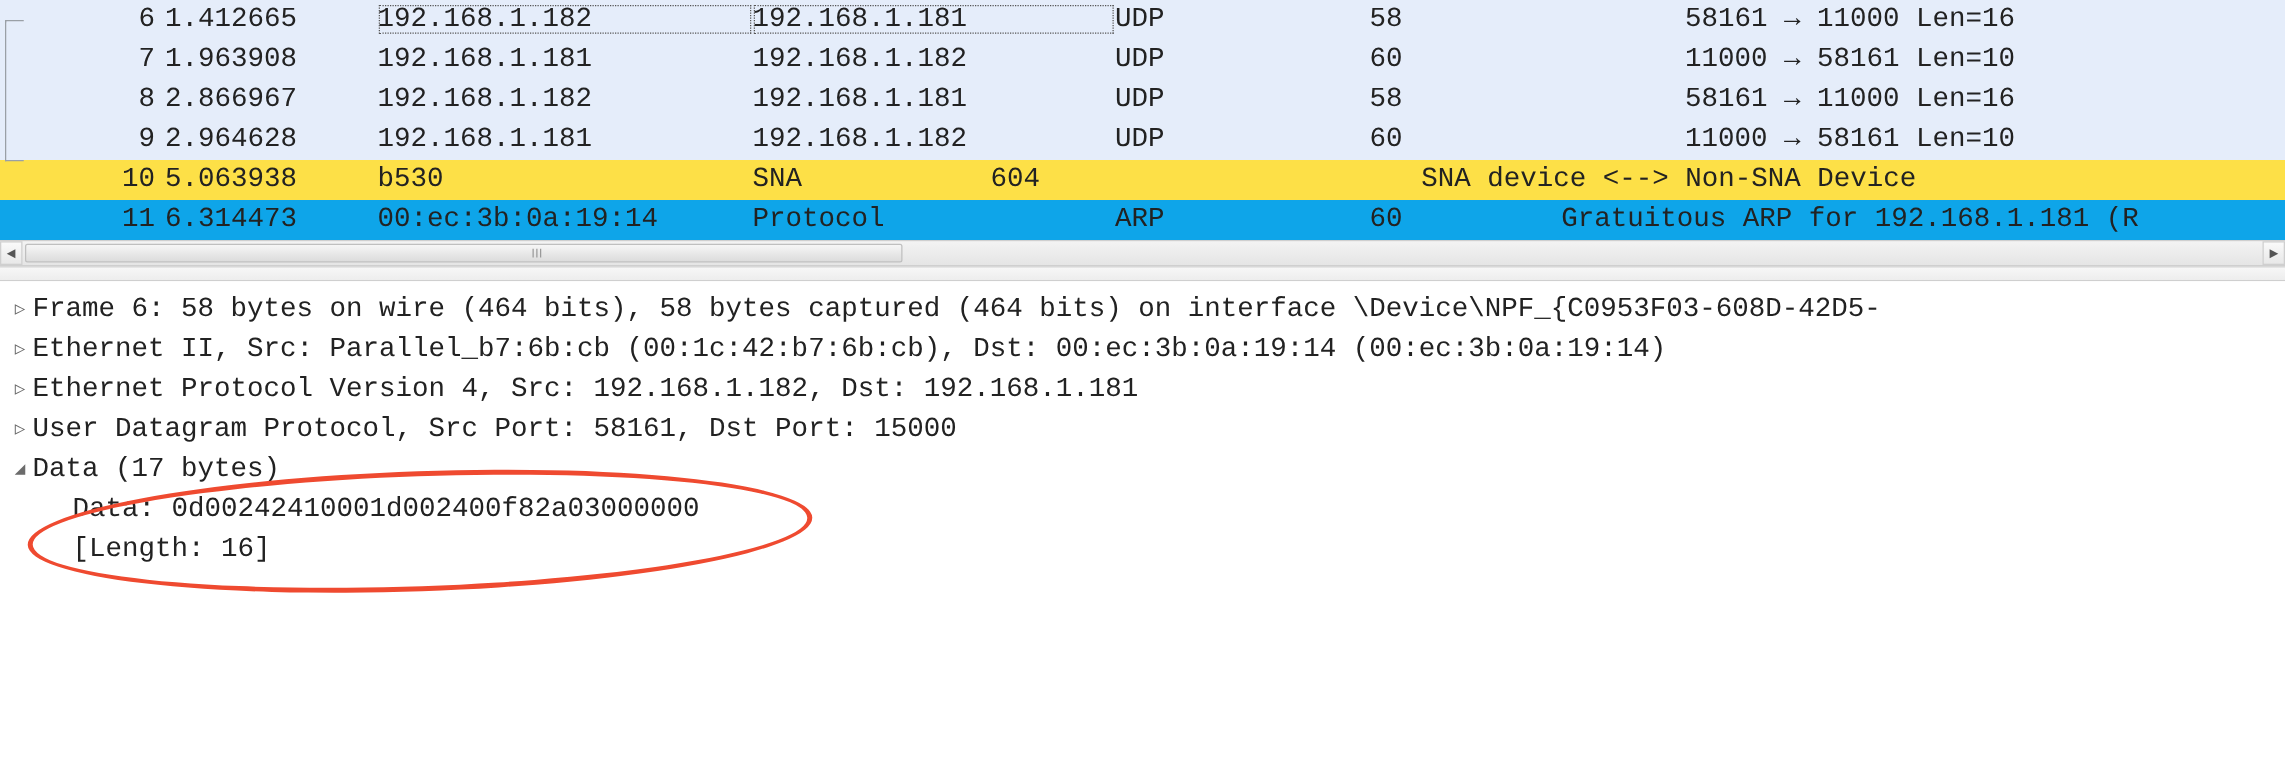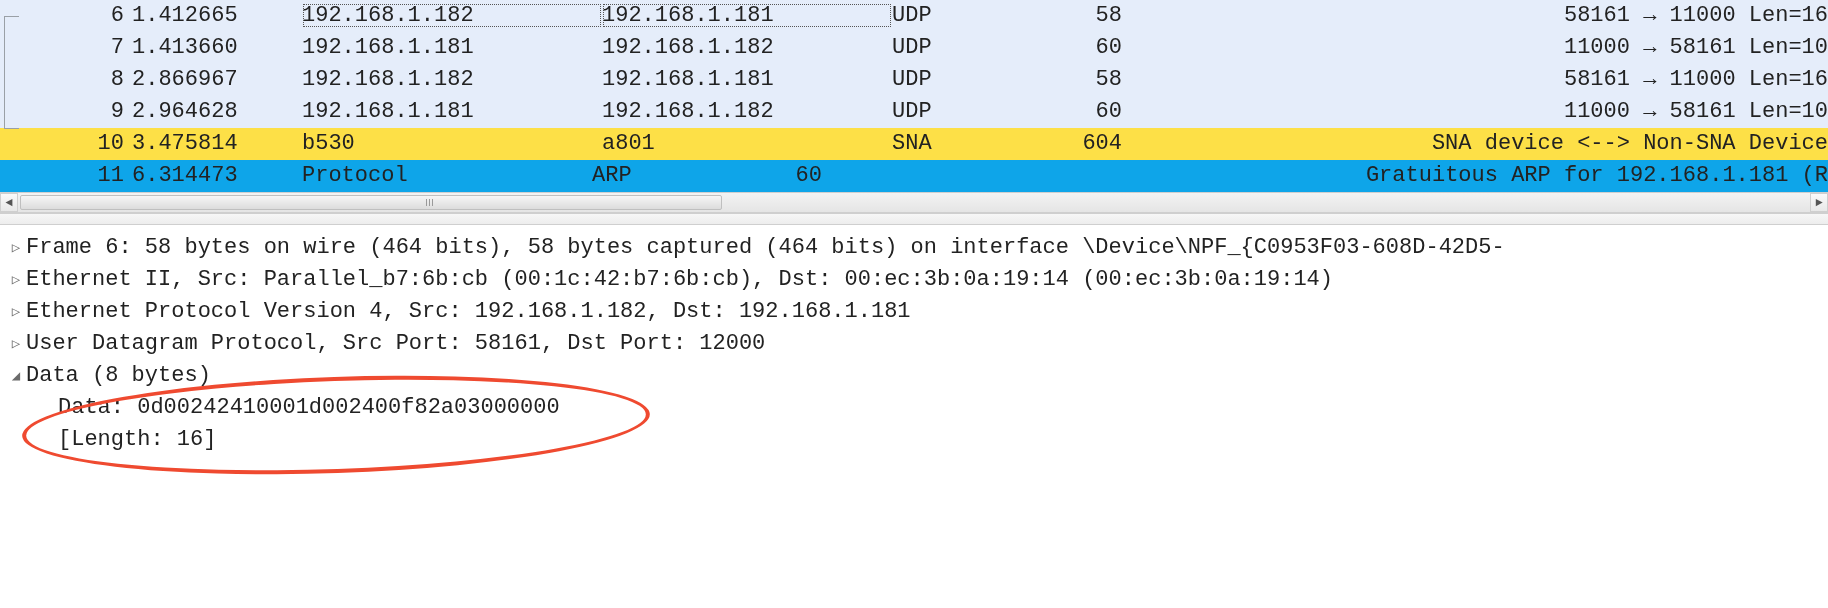--- a/index.html
+++ b/index.html
@@ -33,21 +33,21 @@
   .selected .col-dst {
     outline: 1px dotted #555;
     outline-offset: -2px;
   }
   .col-no    { width: 100px; text-align: right; padding-right: 8px; }
   .col-time  { width: 170px; text-align: left; }
   .col-src   { width: 300px; text-align: left; }
   .col-dst   { width: 290px; text-align: left; }
   .col-proto { width: 150px; text-align: left; }
   .col-len   { width: 80px;  text-align: right; padding-right: 10px; }
-  .col-info  { flex: 1;      text-align: right; }
+  .col-info  { flex: 1;      text-align: center; }
   .lead {
     width: 18px;
     display: inline-block;
     text-align: left;
     color: #888;
     font-family: monospace;
   }
   
   .bracket-canvas {
     position: absolute;
@@ -164,21 +164,21 @@
         <span class="col-time">1.412665</span>
         <span class="col-src">192.168.1.182</span>
         <span class="col-dst">192.168.1.181</span>
         <span class="col-proto">UDP</span>
         <span class="col-len">58</span>
         <span class="col-info">58161 → 11000 Len=16</span>
       </div>
       <div class="packet-row row-udp">
         <span class="lead"></span>
         <span class="col-no">7</span>
-        <span class="col-time">1.413660</span>
+        <span class="col-time">1.963908</span>
         <span class="col-src">192.168.1.181</span>
         <span class="col-dst">192.168.1.182</span>
         <span class="col-proto">UDP</span>
         <span class="col-len">60</span>
         <span class="col-info">11000 → 58161 Len=10</span>
       </div>
       <div class="packet-row row-udp">
         <span class="lead"></span>
         <span class="col-no">8</span>
         <span class="col-time">2.866967</span>
@@ -194,31 +194,31 @@
         <span class="col-time">2.964628</span>
         <span class="col-src">192.168.1.181</span>
         <span class="col-dst">192.168.1.182</span>
         <span class="col-proto">UDP</span>
         <span class="col-len">60</span>
         <span class="col-info">11000 → 58161 Len=10</span>
       </div>
       <div class="packet-row row-sna">
         <span class="lead"></span>
         <span class="col-no">10</span>
-        <span class="col-time">3.475814</span>
+        <span class="col-time">5.063938</span>
         <span class="col-src">b530</span>
-        <span class="col-dst">a801</span>
         <span class="col-proto">SNA</span>
         <span class="col-len">604</span>
         <span class="col-info">SNA device &lt;--&gt; Non-SNA Device</span>
       </div>
       <div class="packet-row row-arp">
         <span class="lead"></span>
         <span class="col-no">11</span>
         <span class="col-time">6.314473</span>
+        <span class="col-src">00:ec:3b:0a:19:14</span>
         <span class="col-dst">Protocol</span>
         <span class="col-proto">ARP</span>
         <span class="col-len">60</span>
         <span class="col-info">Gratuitous ARP for 192.168.1.181 (R</span>
       </div>
     </div>
 </div>
 
 <div class="hscroll">
   <div class="arrow left">
@@ -246,25 +246,25 @@
   <div class="tree-line">
     <span class="twist">▷</span>
     <span>Ethernet II, Src: Parallel_b7:6b:cb (00:1c:42:b7:6b:cb), Dst: 00:ec:3b:0a:19:14 (00:ec:3b:0a:19:14)</span>
   </div>
   <div class="tree-line">
     <span class="twist">▷</span>
     <span>Ethernet Protocol Version 4, Src: 192.168.1.182, Dst: 192.168.1.181</span>
   </div>
   <div class="tree-line">
     <span class="twist">▷</span>
-    <span>User Datagram Protocol, Src Port: 58161, Dst Port: 12000</span>
+    <span>User Datagram Protocol, Src Port: 58161, Dst Port: 15000</span>
   </div>
   <div class="tree-line">
     <span class="twist">◢</span>
-    <span>Data (8 bytes)</span>
+    <span>Data (17 bytes)</span>
   </div>
   <div class="tree-line indent-2">
     <span>Data: 0d00242410001d002400f82a03000000</span>
   </div>
   <div class="tree-line indent-2">
     <span>[Length: 16]</span>
   </div>
 
   <div class="ellipse" style="left:22px; top:152px; width:620px; height:88px; transform:rotate(-2deg);"></div>
 </div>

